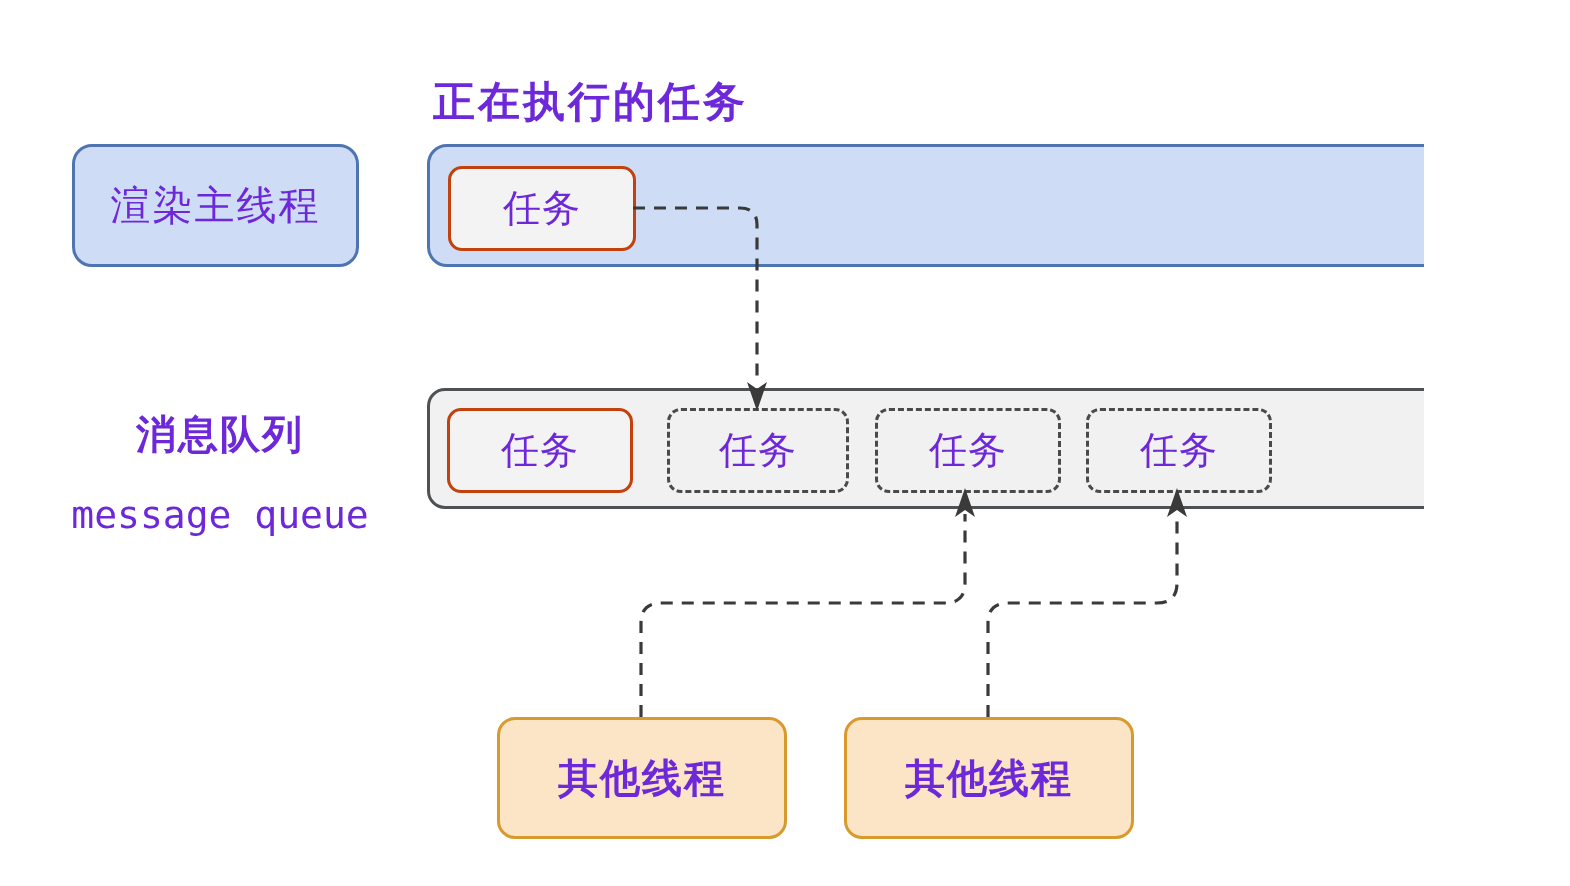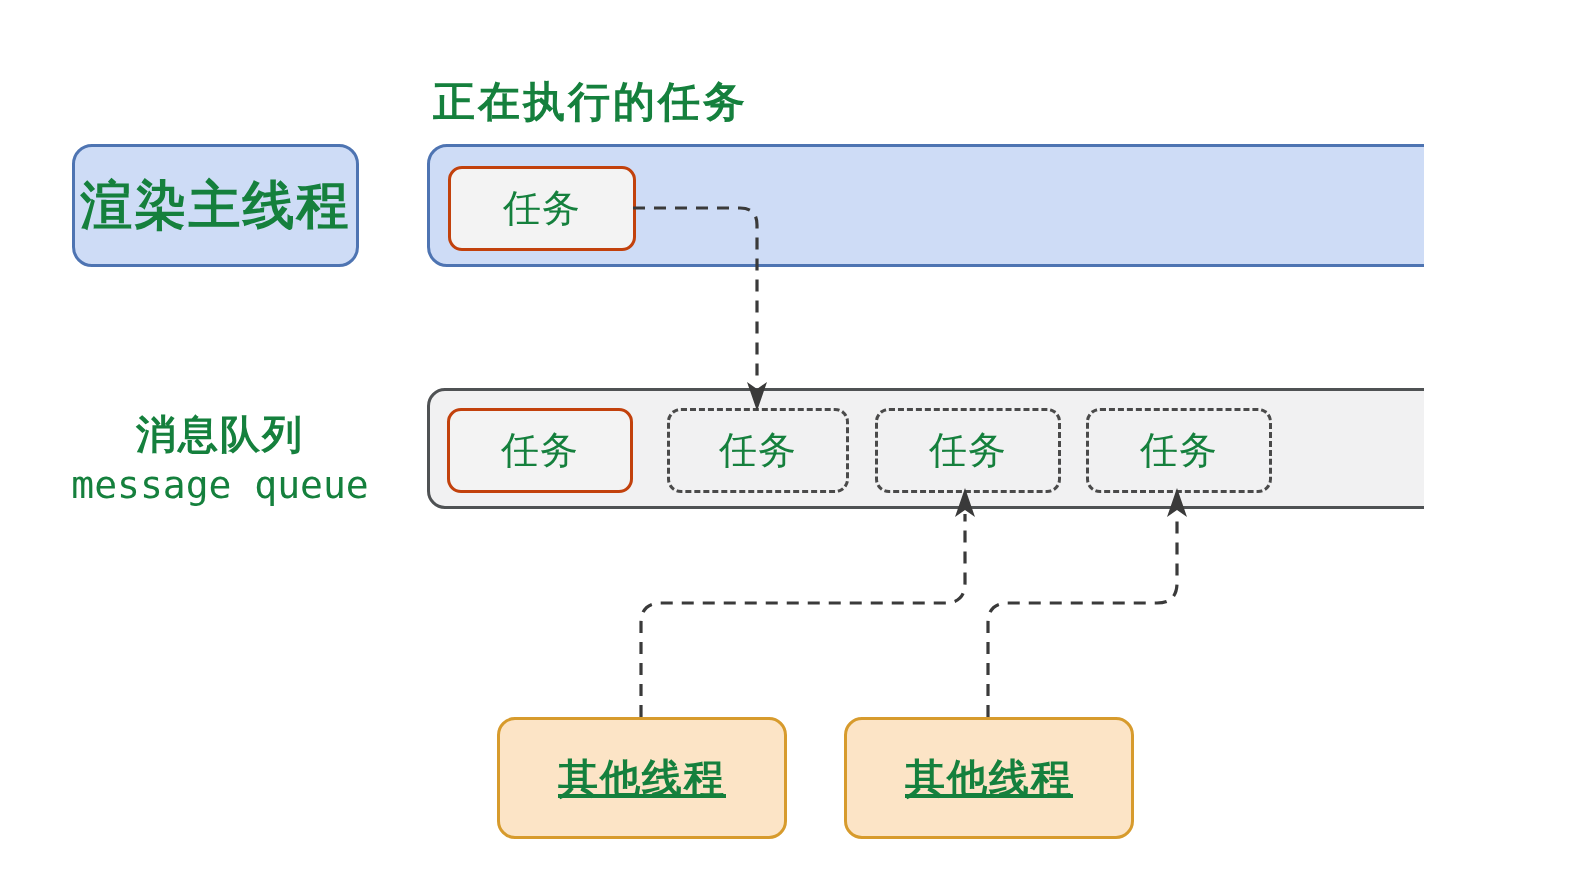--- a/index.html
+++ b/index.html
@@ -7,21 +7,21 @@
     padding: 0;
     background: #ffffff;
   }
   .canvas {
     position: relative;
     width: 1424px;
     height: 886px;
     background: #ffffff;
     overflow: hidden;
     font-family: "DejaVu Sans", "Liberation Sans", sans-serif;
-    color: #15803d;
+    color: #6d28d9;
   }
   .abs { position: absolute; box-sizing: border-box; }
   .center {
     display: flex;
     align-items: center;
     justify-content: center;
   }
   .title {
     left: 433px;
     top: 74px;
@@ -33,22 +33,22 @@
   .blue-box {
     background: #cedcf6;
     border: 3px solid #4e74b2;
     border-radius: 20px;
   }
   .main-thread {
     left: 72px;
     top: 144px;
     width: 287px;
     height: 123px;
-    font-size: 52px;
-    font-weight: 700;
+    font-size: 40px;
+    font-weight: 400;
     letter-spacing: 2px;
   }
   .exec-lane {
     left: 427px;
     top: 144px;
     width: 1086px;
     height: 123px;
   }
   .task {
     background: #f3f3f3;
@@ -94,32 +94,32 @@
     letter-spacing: 2px;
     line-height: 50px;
     font-family: Liberation Serif, serif;
   }
   .queue-label-en {
     font-family: "DejaVu Sans Mono", "Liberation Mono", monospace;
     font-size: 38px;
     font-weight: 500;
     line-height: 50px;
     white-space: nowrap;
+    margin-top: 30px;
   }
   .orange-box {
     top: 717px;
     width: 290px;
     height: 122px;
     background: #fce4c6;
     border: 3.5px solid #d79b2d;
     border-radius: 18px;
     font-size: 40px;
     font-weight: 600;
     letter-spacing: 2px;
-    text-decoration: underline;
   }
   .thread-1 { left: 497px; }
   .thread-2 { left: 844px; }
   .connectors {
     position: absolute;
     left: 0;
     top: 0;
     pointer-events: none;
   }
   .conn {

